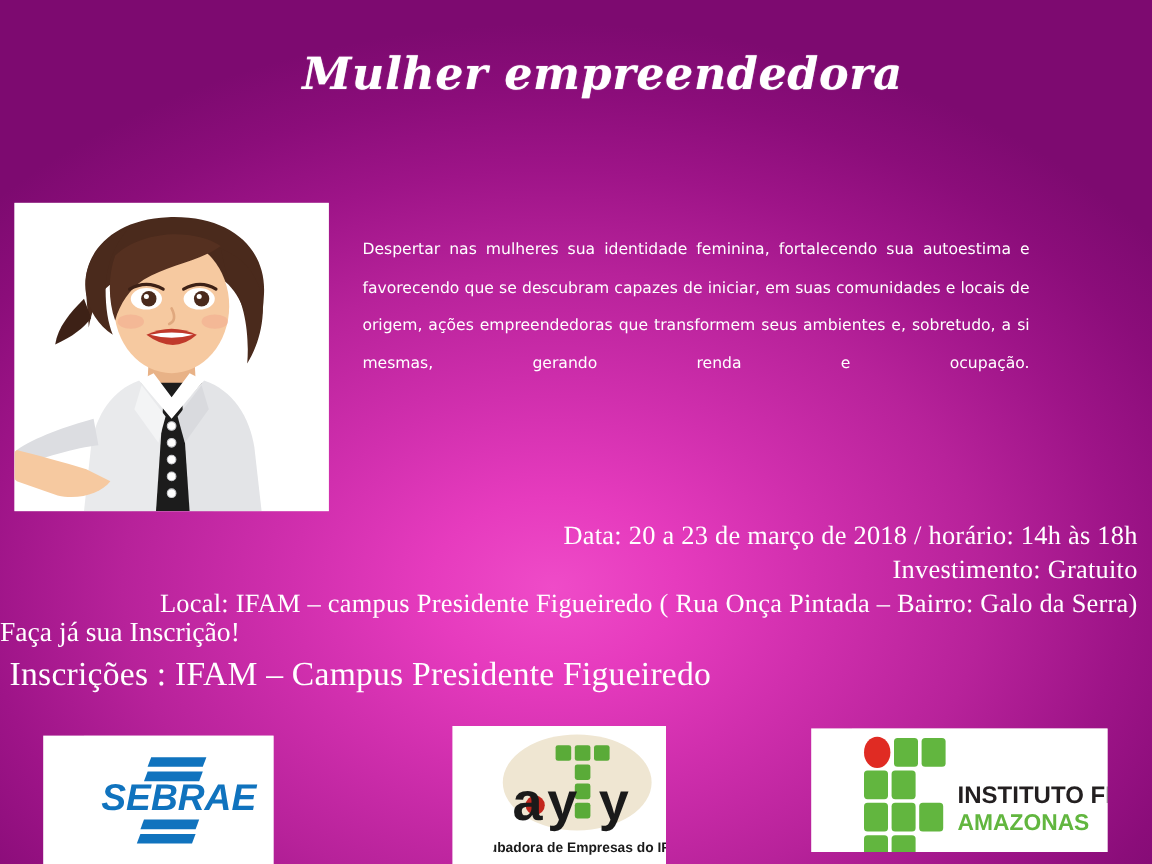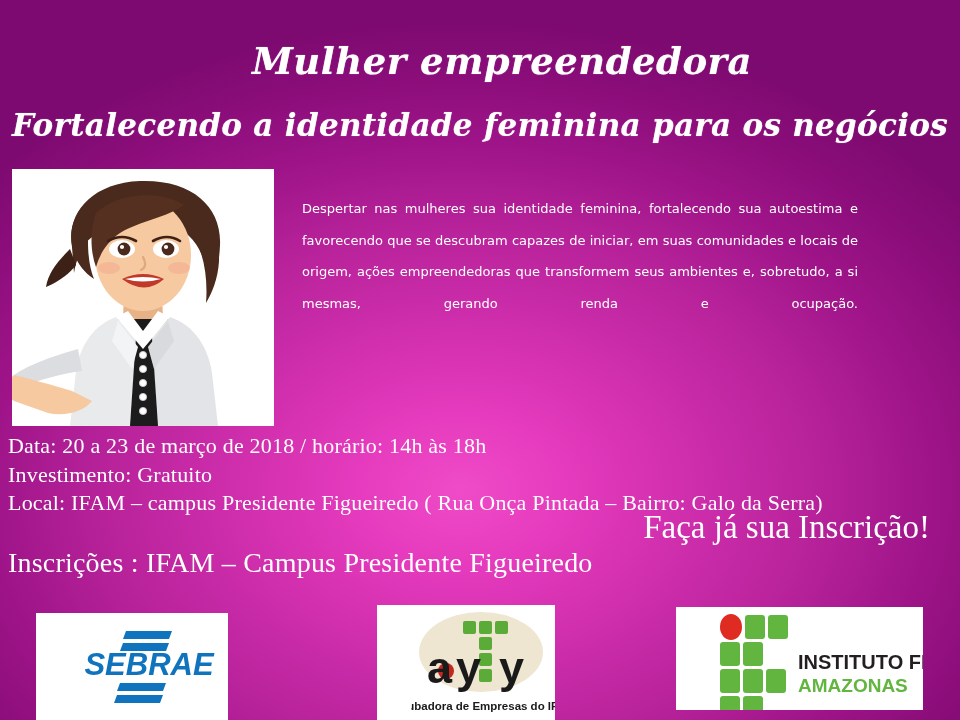--- a/index.html
+++ b/index.html
@@ -97,30 +97,30 @@
     position: absolute;
     left: 8px;
     top: 432px;
     width: 940px;
     font-family: "Liberation Serif", serif;
     font-size: 22px;
     line-height: 28.5px;
     color: #ffffff;
     letter-spacing: 0.2px;
   }
-  .details div { white-space: nowrap; }
+  .details div { white-space: nowrap; text-align: right; }
 
   .cta {
     position: absolute;
     left: 0;
     top: 507px;
     width: 960px;
-    text-align: right;
-    font-family: "Liberation Serif", serif;
-    font-size: 33px;
+    text-align: left;
+    font-family: "Liberation Serif", serif;
+    font-size: 23px;
     line-height: 40px;
     color: #ffffff;
     padding-right: 30px;
     box-sizing: border-box;
   }
 
   .signup {
     position: absolute;
     left: 8px;
     top: 549px;
@@ -145,21 +145,20 @@
 
   .logo-panel svg { display: block; }
 </style>
 </head>
 <body>
 
 <div id="poster">
 
   <div class="title-block">
     <div class="main-title">Mulher empreendedora</div>
-    <div class="sub-title">Fortalecendo a identidade feminina para os negócios</div>
   </div>
 
   <div class="photo-frame">
     <svg width="262" height="257" viewBox="0 0 262 257">
       <rect x="0" y="0" width="262" height="257" fill="#ffffff"></rect>
 
       <path d="M60 78 C54 46 78 14 128 12 C180 10 210 38 208 76
                C207 100 202 112 198 120 C196 100 190 78 176 66
                C150 46 96 48 74 74 C68 82 64 92 62 104 Z" fill="#4a2a1c"></path>
       <path d="M58 80 C46 92 36 104 34 118 C48 112 58 104 64 96 Z" fill="#3d2116"></path>

